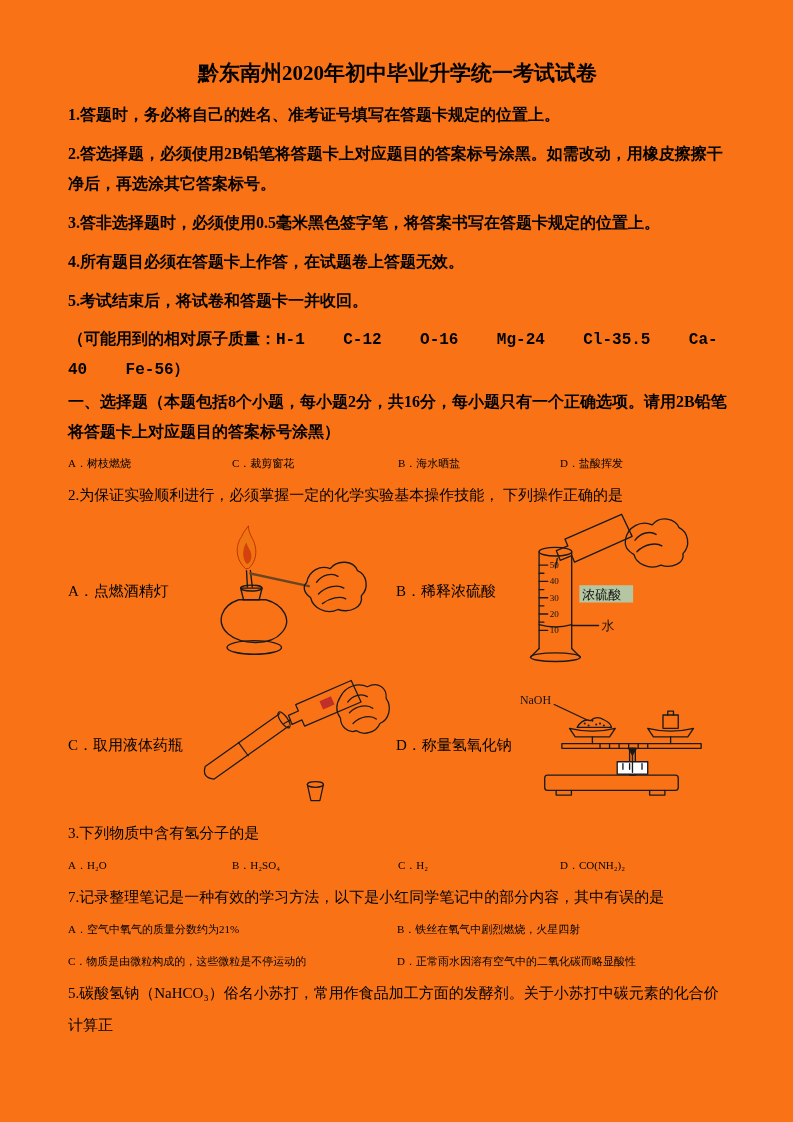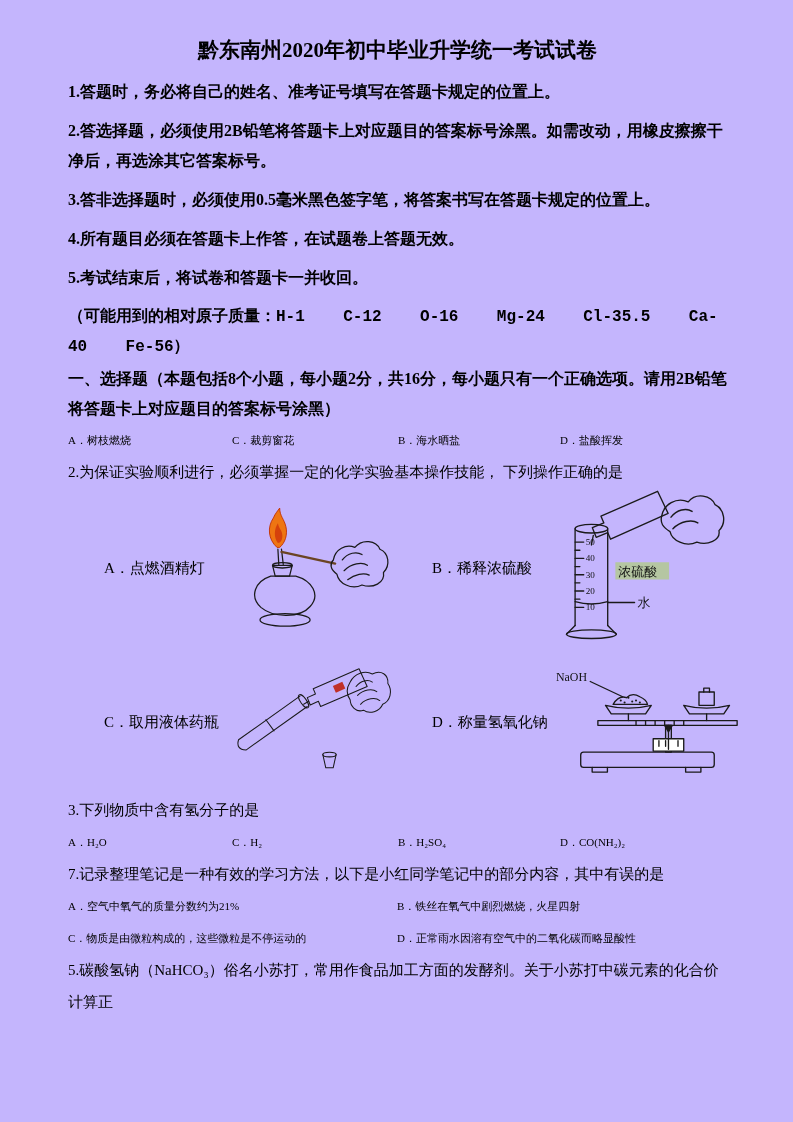--- a/index.html
+++ b/index.html
@@ -2,35 +2,35 @@
 <html><head>
 <meta charset="utf-8">
 <style>
   * { margin:0; padding:0; box-sizing:border-box; }
   html,body { background:#ffffff; }
   body {
     width:793px; height:1122px;
     font-family:"Liberation Serif","DejaVu Serif",serif;
     color:#000;
   }
-  .page { width:793px; height:1122px; padding:27px 66px 30px 68px; overflow:hidden; background:#c4b5fd; }
+  .page { width:793px; height:1122px; padding:50px 66px 30px 68px; overflow:hidden; background:#f97316; }
   .title { text-align:center; font-size:21px; font-weight:bold; line-height:30px; margin-top:8px; margin-bottom:12px; }
   .notice-head, .notice { font-size:16px; font-weight:bold; line-height:30px; }
   .notice { margin-top:9px; }
   .pre { white-space:pre-wrap;font-family:Liberation Mono, monospace; }
   .section-head { font-size:16px; font-weight:bold; line-height:30px; margin-top:2px; }
   .stem { font-size:15px; line-height:32px; }
   .opts { display:grid; font-size:11px; line-height:32px; }
   .opts-4 { grid-template-columns:164px 166px 162px auto; }
   .opts-2 { grid-template-columns:329px auto; }
   .figrow { display:grid; grid-template-columns:328px auto; align-items:center; }
   .figrow-1 { margin-top:2px; }
   .figrow-2 { margin-top:8px; margin-bottom:4px; }
   .figcell { display:flex; align-items:center; }
-  .fig-label { width:122px; flex:none; font-size:15px; line-height:20px;margin-left:36px; }
+  .fig-label { width:122px; flex:none; font-size:15px; line-height:20px; }
   svg { display:block; }
   .ink { stroke:#1a1a1a; fill:none; stroke-width:1.4; stroke-linecap:round; stroke-linejoin:round; }
   .svgtext { font-family:"Liberation Serif","DejaVu Serif",serif; fill:#111; stroke:none; }
 </style>
 </head>
 <body>
 
 <div class="page">
 
   <h1 class="title">黔东南州2020年初中毕业升学统一考试试卷</h1>
@@ -149,22 +149,22 @@
             <circle cx="82" cy="37" r="1.1"></circle>
         </g>
         <text class="svgtext" font-size="12.5" x="2" y="15">NaOH</text>
       </svg>
     </div>
   </div>
 
   <p class="stem">3.下列物质中含有氢分子的是</p>
   <div class="opts opts-4">
     <span>A．H₂O</span>
+    <span>B．H₂SO₄</span>
     <span>C．H₂</span>
-    <span>B．H₂SO₄</span>
     <span>D．CO(NH₂)₂</span>
   </div>
 
   <p class="stem">7.记录整理笔记是一种有效的学习方法，以下是小红同学笔记中的部分内容，其中有误的是</p>
   <div class="opts opts-2">
     <span>A．空气中氧气的质量分数约为21%</span>
     <span>B．铁丝在氧气中剧烈燃烧，火星四射</span>
   </div>
   <div class="opts opts-2">
     <span>C．物质是由微粒构成的，这些微粒是不停运动的</span>

